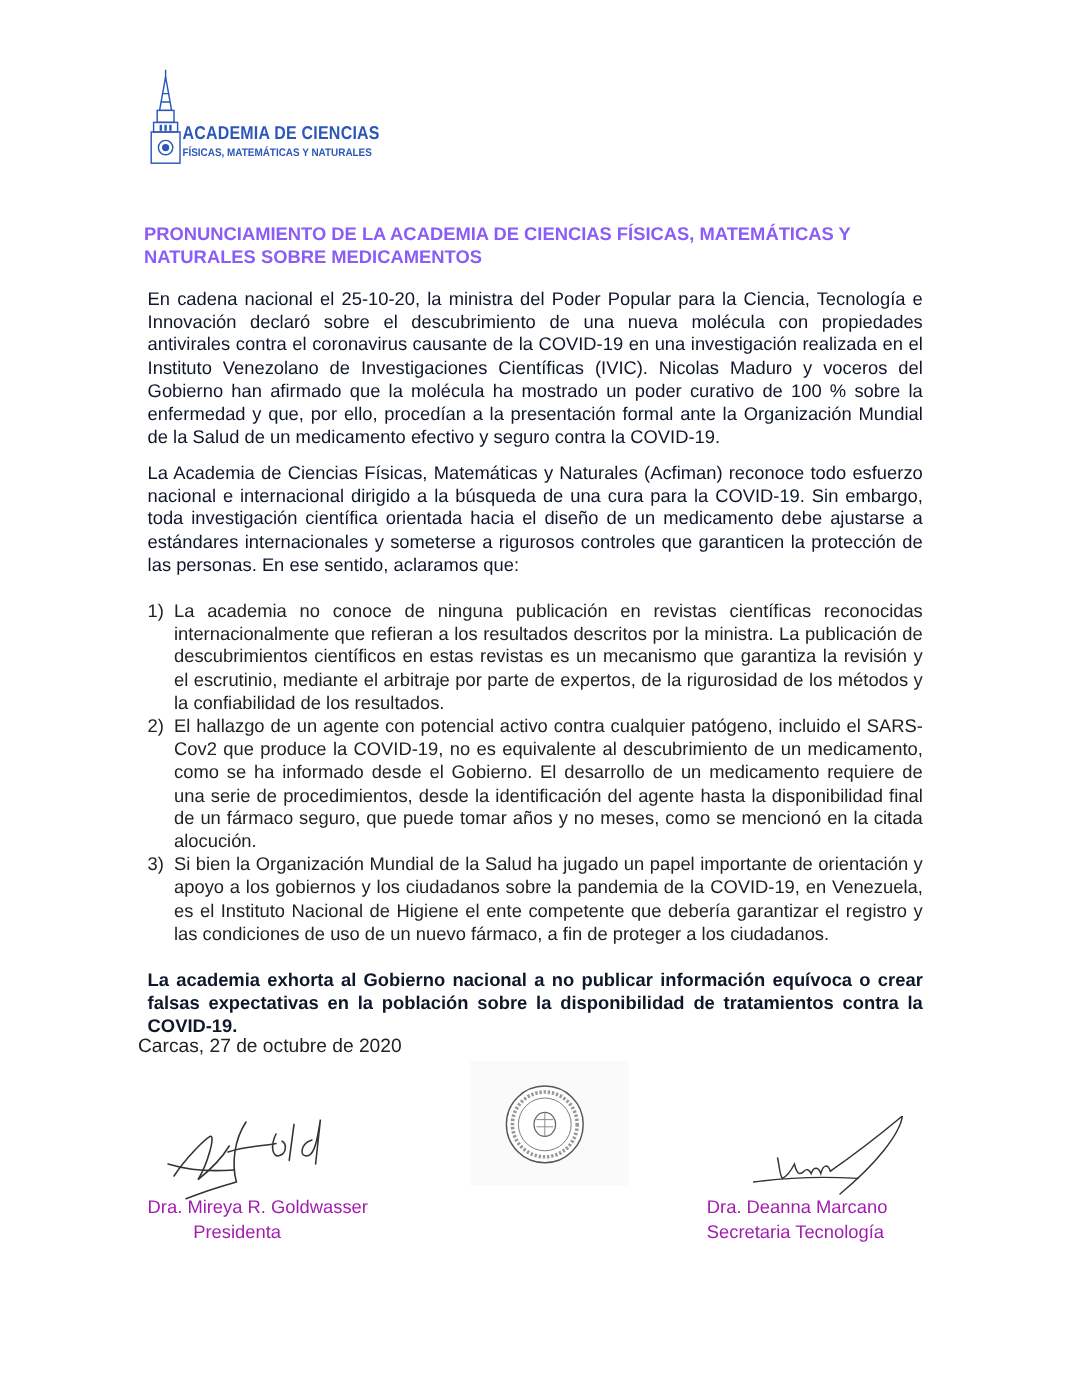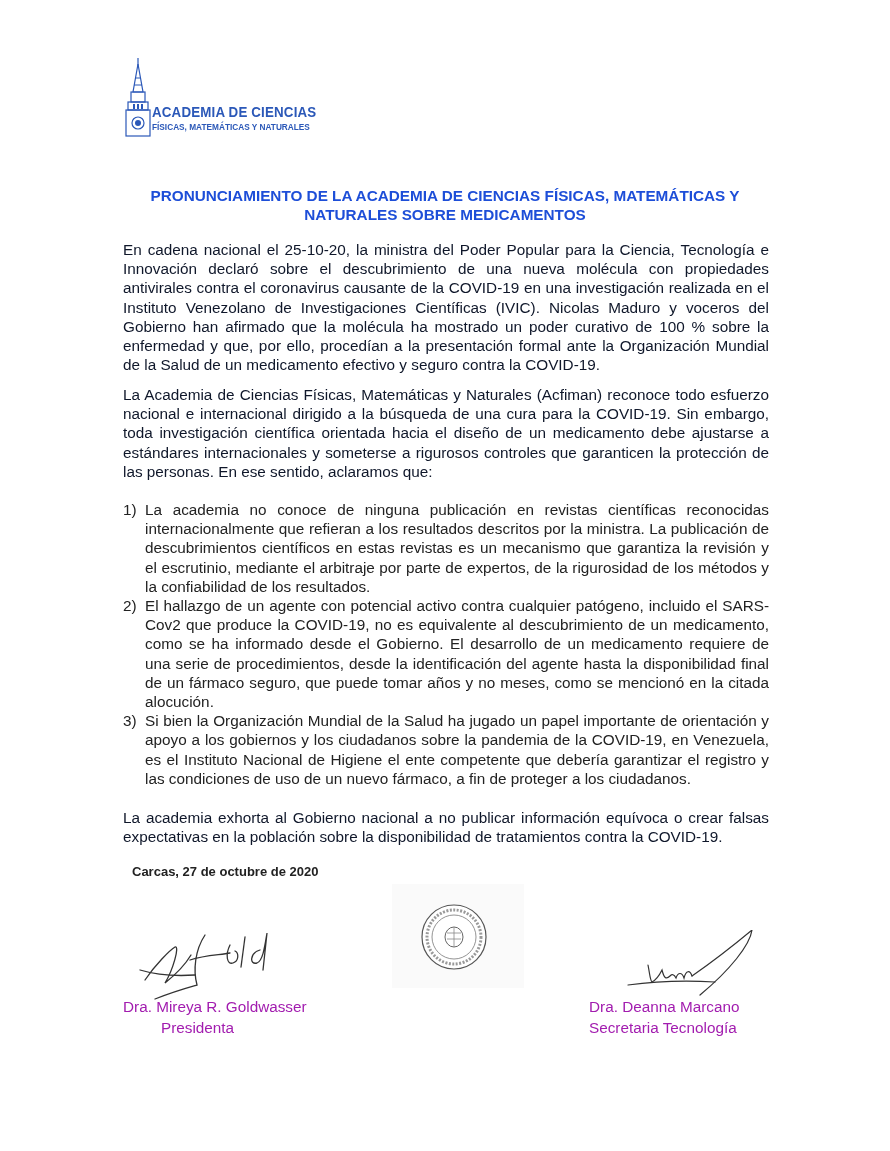--- a/index.html
+++ b/index.html
@@ -3,27 +3,27 @@
 <meta charset="utf-8">
 <style>
   html, body { margin:0; padding:0; background:#ffffff; }
   body { width:890px; height:1151px; position:relative; overflow:hidden;
          font-family:"Liberation Sans", sans-serif; color:#1a1a1a; }
   .logo { position:absolute; left:124px; top:58px; width:180px; height:80px; }
   .logo-text1 { position:absolute; left:28px; top:45px; font-family:"Liberation Sans", sans-serif;
          font-weight:bold; font-size:15.5px; color:#2b58b8; letter-spacing:0.2px; transform:scaleX(0.86); transform-origin:left top; white-space:nowrap; }
   .logo-text2 { position:absolute; left:28px; top:64px; font-family:"Liberation Sans", sans-serif;
          font-weight:bold; font-size:9.2px; color:#2b58b8; transform:scaleX(0.9); transform-origin:left top; white-space:nowrap; }
-  .title { position:absolute; left:120px; top:186px; width:650px; text-align:center;
-           font-weight:bold; font-size:15.3px; line-height:19px; color:#1d4ed8; }
+  .title { position:absolute; left:120px; top:186px; width:650px; 
+           font-weight:bold; font-size:15.3px; line-height:19px; color:#8b5cf6; }
   .para { position:absolute; left:123px; width:646px; text-align:justify; font-size:15.3px; line-height:19.2px; color:#0f172a; }
   .list { position:absolute; left:123px; top:500px; width:646px; margin:0; padding:0; list-style:none; }
   .list li { position:relative; padding-left:22px; text-align:justify; font-size:15.3px; line-height:19.2px; color:#222; }
   .list .num { position:absolute; left:0; top:0; }
-  .date { position:absolute; left:132px; top:864px; font-size:13px; color:#222;font-weight:bold; }
+  .date { position:absolute; left:115px; top:864px; font-size:16px; color:#222; }
   .sig-left { position:absolute; left:135px; top:925px; width:150px; height:75px; }
   .seal-box { position:absolute; left:392px; top:884px; width:132px; height:104px; background:#fafafa; }
   .seal { position:absolute; left:420px; top:903px; width:68px; height:68px; }
   .sig-right { position:absolute; left:620px; top:930px; width:140px; height:70px; }
   .name { position:absolute; font-size:15.3px; color:#a21caf; white-space:nowrap; }
 </style>
 </head>
 <body>
 
 <div class="logo">
@@ -59,21 +59,21 @@
   <li>
     <span class="num">2)</span>
     <span>El hallazgo de un agente con potencial activo contra cualquier patógeno, incluido el SARS-Cov2 que produce la COVID-19, no es equivalente al descubrimiento de un medicamento, como se ha informado desde el Gobierno. El desarrollo de un medicamento requiere de una serie de procedimientos, desde la identificación del agente hasta la disponibilidad final de un fármaco seguro, que puede tomar años y no meses, como se mencionó en la citada alocución.</span>
   </li>
   <li>
     <span class="num">3)</span>
     <span>Si bien la Organización Mundial de la Salud ha jugado un papel importante de orientación y apoyo a los gobiernos y los ciudadanos sobre la pandemia de la COVID-19, en Venezuela, es el Instituto Nacional de Higiene el ente competente que debería garantizar el registro y las condiciones de uso de un nuevo fármaco, a fin de proteger a los ciudadanos.</span>
   </li>
 </ul>
 
-<p class="para" style="top:808px;margin:0;">La academia exhorta al Gobierno nacional a no publicar información equívoca o crear falsas expectativas en la población sobre la disponibilidad de tratamientos contra la COVID-19.</p>
+<p class="para" style="top:808px;margin:0;font-weight:bold;">La academia exhorta al Gobierno nacional a no publicar información equívoca o crear falsas expectativas en la población sobre la disponibilidad de tratamientos contra la COVID-19.</p>
 
 <div class="date">Carcas, 27 de octubre de 2020</div>
 
 <svg class="sig-left" viewBox="0 0 150 75">
   <g fill="none" stroke="#333" stroke-width="1.3" stroke-linecap="round">
     <path d="M10 55 C20 40, 35 25, 40 22 C45 20, 38 45, 30 58 C40 50, 50 40, 56 30"></path>
     <path d="M5 45 C15 48, 30 52, 60 50"></path>
     <path d="M70 10 C60 25, 58 45, 62 60 C55 62, 40 66, 20 74"></path>
     <path d="M55 35 C70 30, 85 30, 95 28"></path>
     <path d="M95 20 C90 30, 92 40, 98 38 C104 36, 104 28, 100 26"></path>

